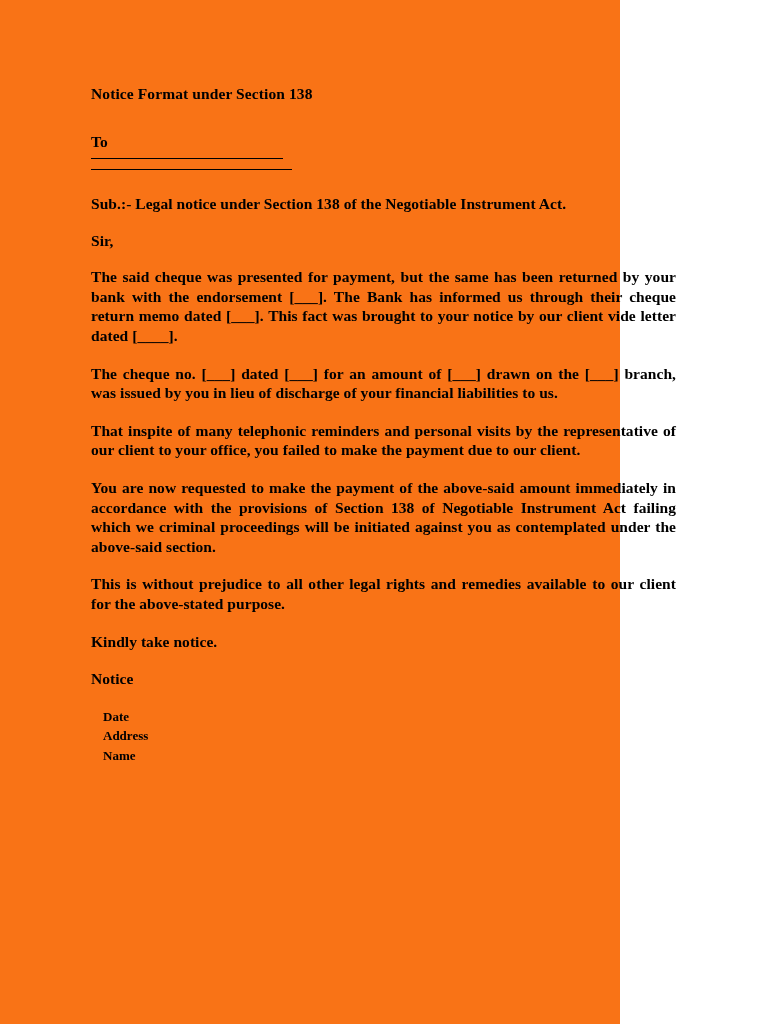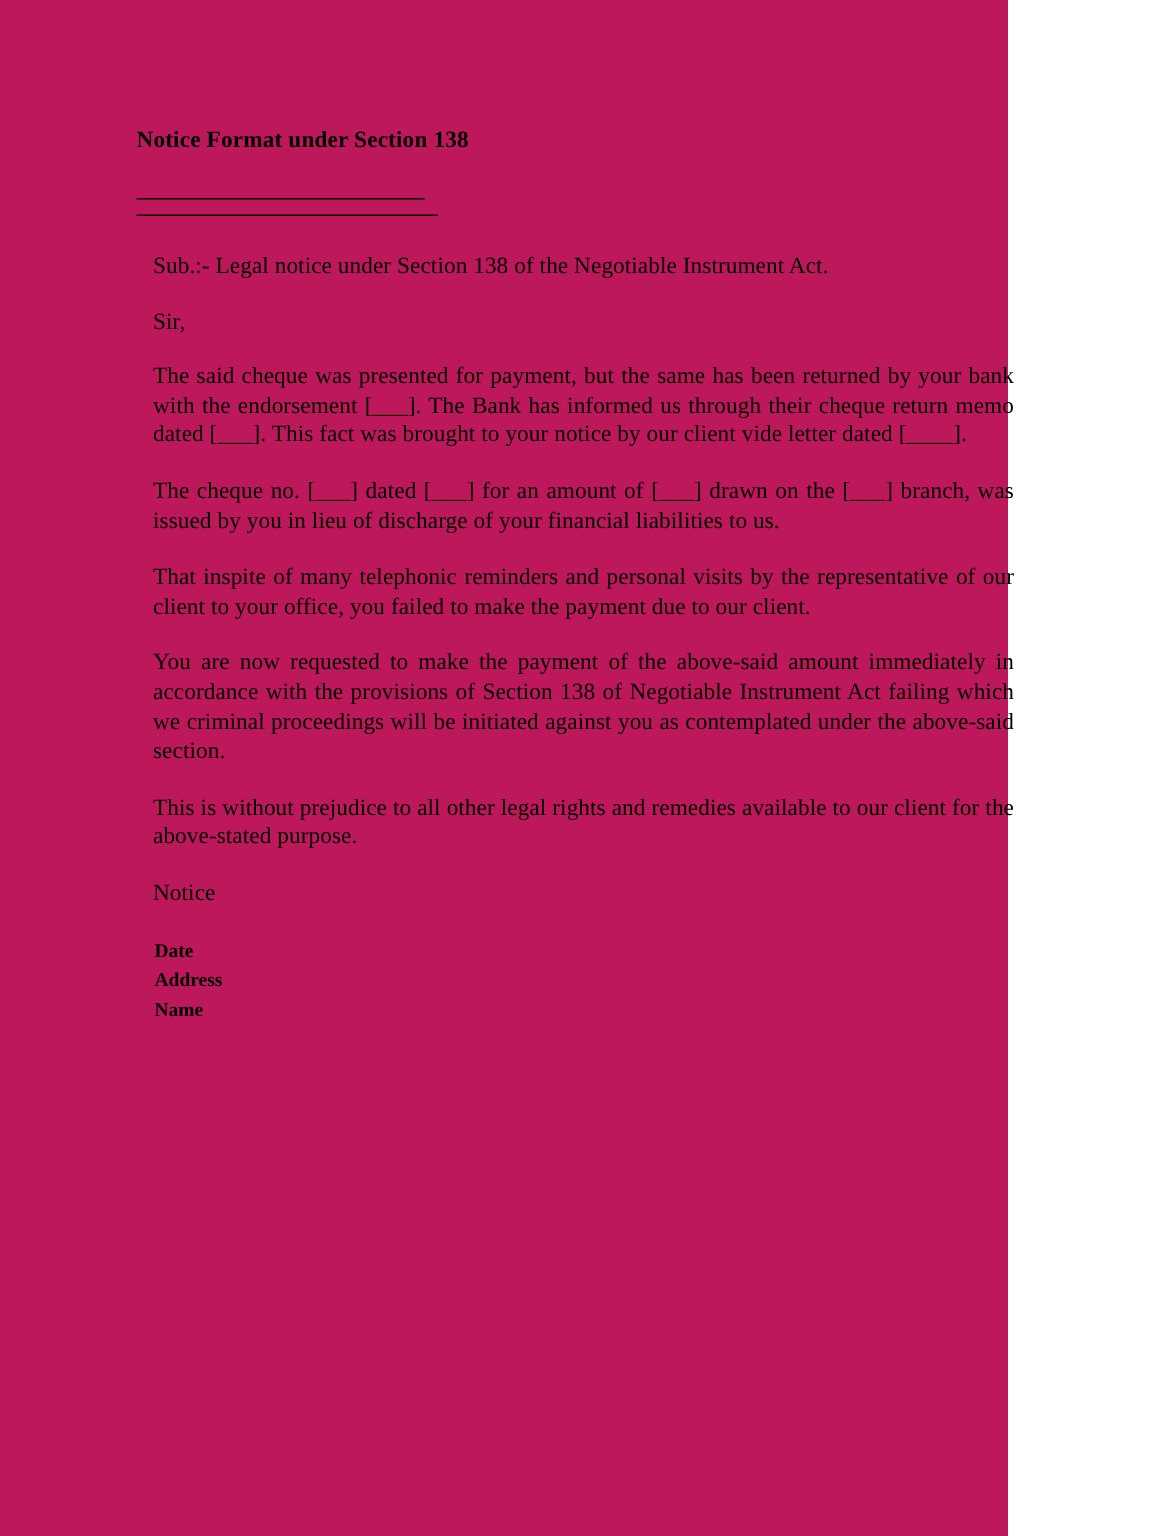--- a/index.html
+++ b/index.html
@@ -11,23 +11,23 @@
   body {
     width: 768px;
     height: 1024px;
     font-family: "Liberation Serif", "DejaVu Serif", serif;
     color: #000000;
     overflow: hidden;
   }
 
   .page {
     position: relative;
-    width: 672px;
+    width: 620px;
     height: 1024px;
-    background: #be185d;
+    background: #f97316;
     box-sizing: border-box;
   }
 
   .doc-body {
     position: absolute;
     left: 91px;
     top: 84px;
     width: 585px;
   }
 
@@ -55,23 +55,23 @@
     border: 0;
     border-top: 1.4px solid #000000;
     margin: 0 0 10px 0;
     height: 0;
   }
   .blank-rule.r1 { width: 192px; }
   .blank-rule.r2 { width: 201px; }
 
   .para {
     font-size: 15.5px;
-    font-weight: normal;
+    font-weight: bold;
     line-height: 19.6px;
-    margin: 0 0 18px 11px;
+    margin: 0 0 18px 0;
     text-align: justify;
     text-justify: inter-word;
     letter-spacing: 0.05px;
   }
 
   .para.nojustify { text-align: left; }
 
   .para.subject { margin-bottom: 17px; }
   .para.salutation { margin-bottom: 17px; }
 
@@ -86,39 +86,41 @@
 </head>
 <body>
 
 <div class="page">
 
   <div class="doc-body">
 
     <h1 class="doc-title">Notice Format under Section 138</h1>
 
     <div class="addressee-block">
+      <div class="addressee-to">To</div>
       <hr class="blank-rule r1">
       <hr class="blank-rule r2">
     </div>
 
     <p class="para nojustify subject">Sub.:- Legal notice under Section 138 of the Negotiable Instrument Act.</p>
 
     <p class="para nojustify salutation">Sir,</p>
 
 
     <p class="para">The said cheque was presented for payment, but the same has been returned by your bank with the endorsement [___]. The Bank has informed us through their cheque return memo dated [___]. This fact was brought to your notice by our client vide letter dated [____].</p>
 
     <p class="para">The cheque no. [___] dated [___] for an amount of [___] drawn on the [___] branch, was issued by you in lieu of discharge of your financial liabilities to us.</p>
 
     <p class="para">That inspite of many telephonic reminders and personal visits by the representative of our client to your office, you failed to make the payment due to our client.</p>
 
     <p class="para">You are now requested to make the payment of the above-said amount immediately in accordance with the provisions of Section 138 of Negotiable Instrument Act failing which we criminal proceedings will be initiated against you as contemplated under the above-said section.</p>
 
     <p class="para">This is without prejudice to all other legal rights and remedies available to our client for the above-stated purpose.</p>
 
+    <p class="para nojustify">Kindly take notice.</p>
 
     <p class="para nojustify">Notice</p>
 
     <div class="sign-block">
       <span class="sign-line">Date</span>
       <span class="sign-line">Address</span>
       <span class="sign-line">Name</span>
     </div>
 
   </div>

